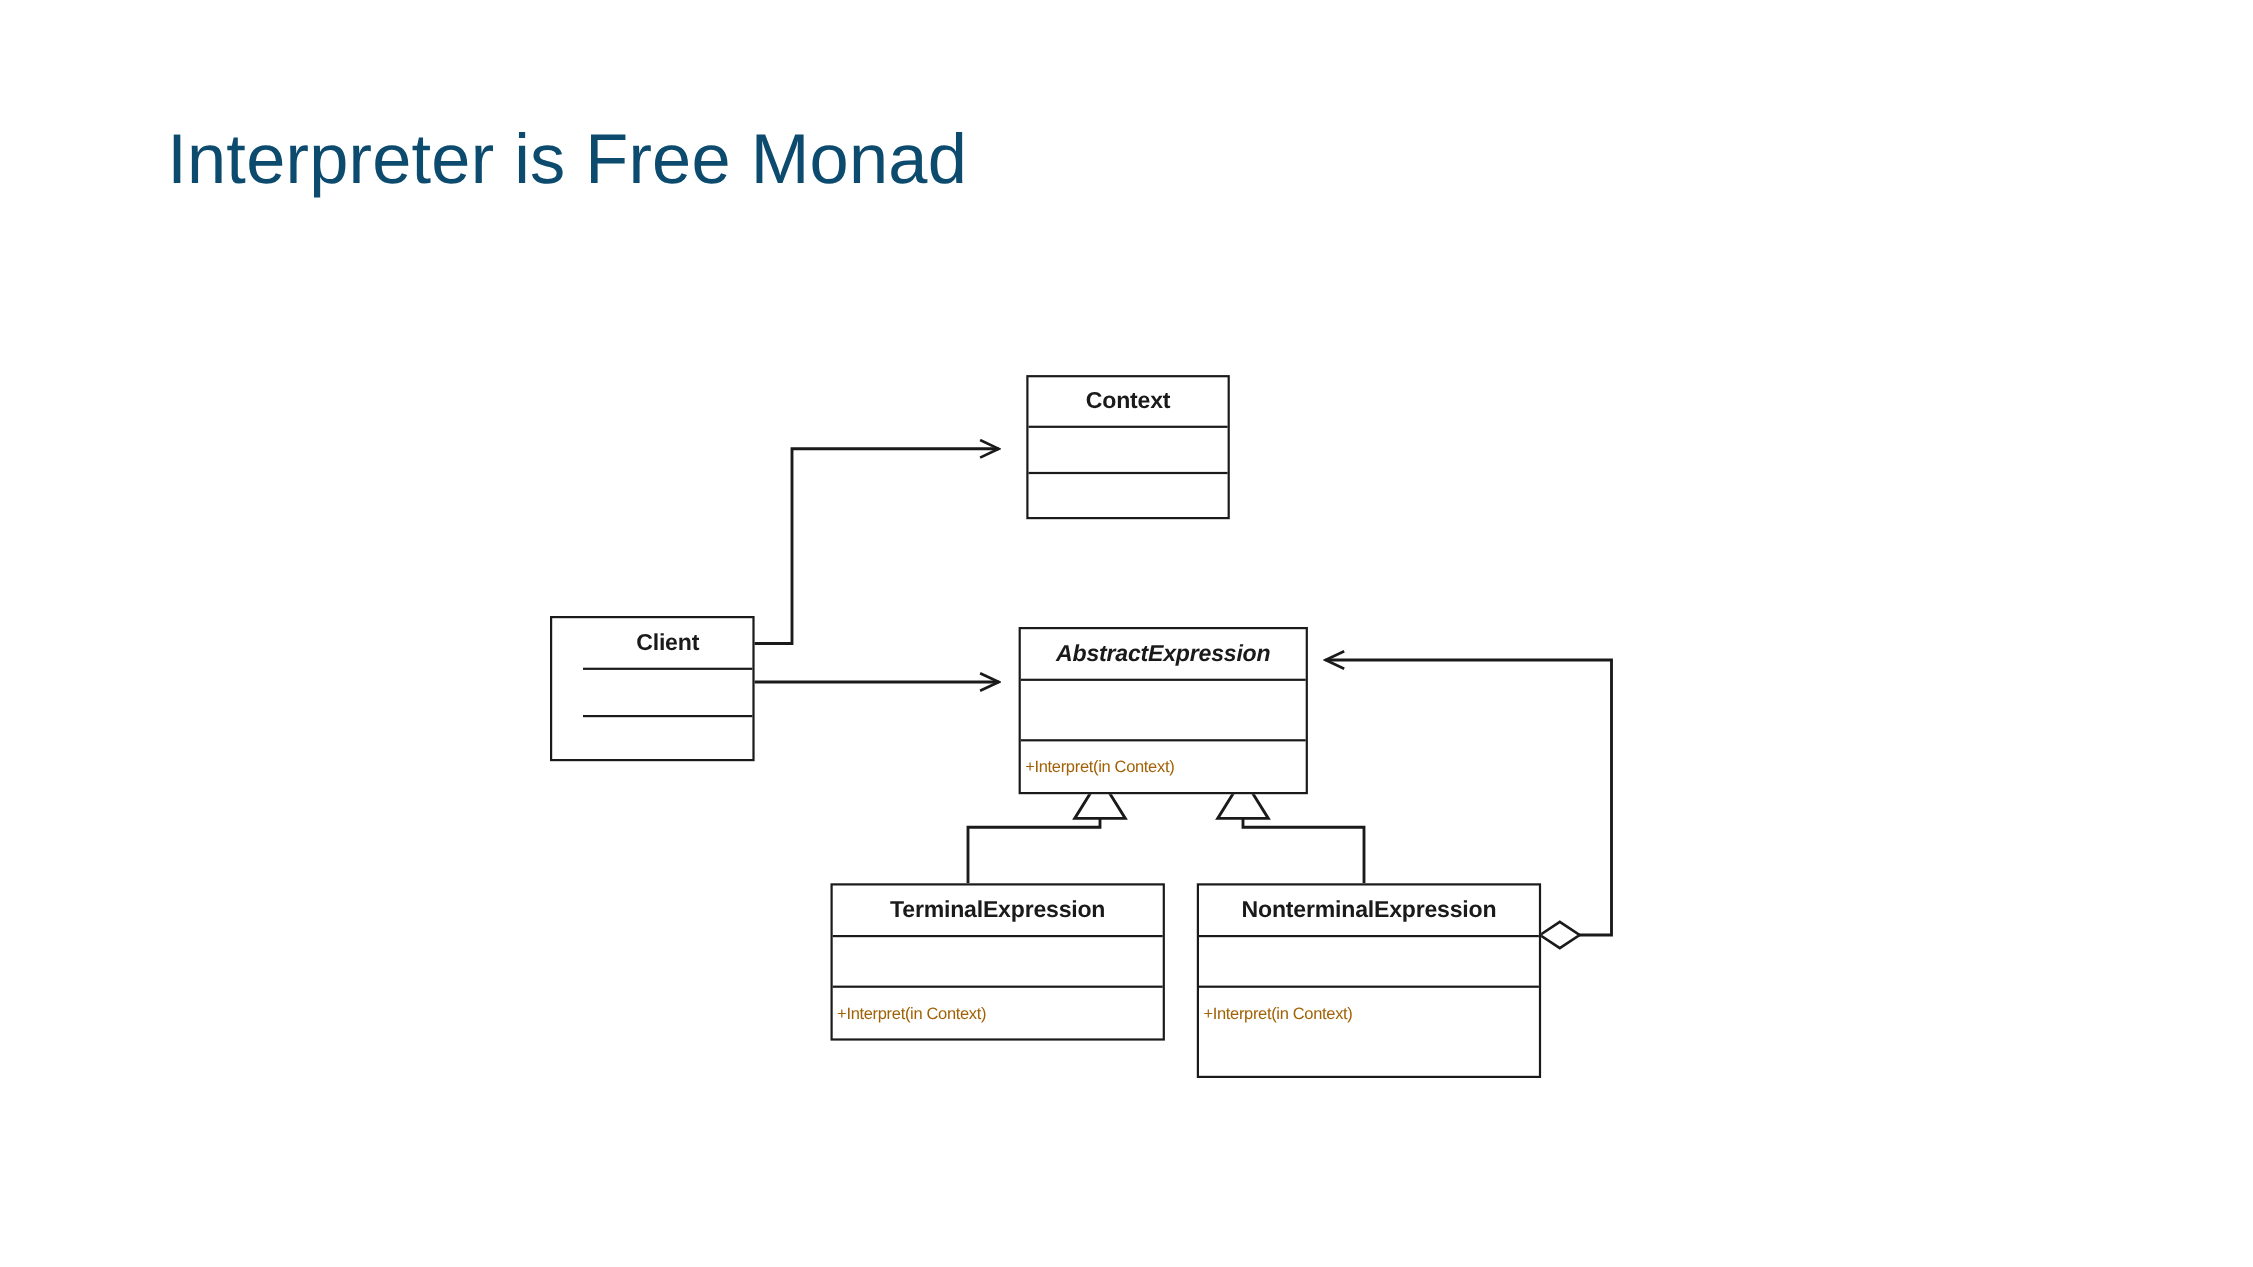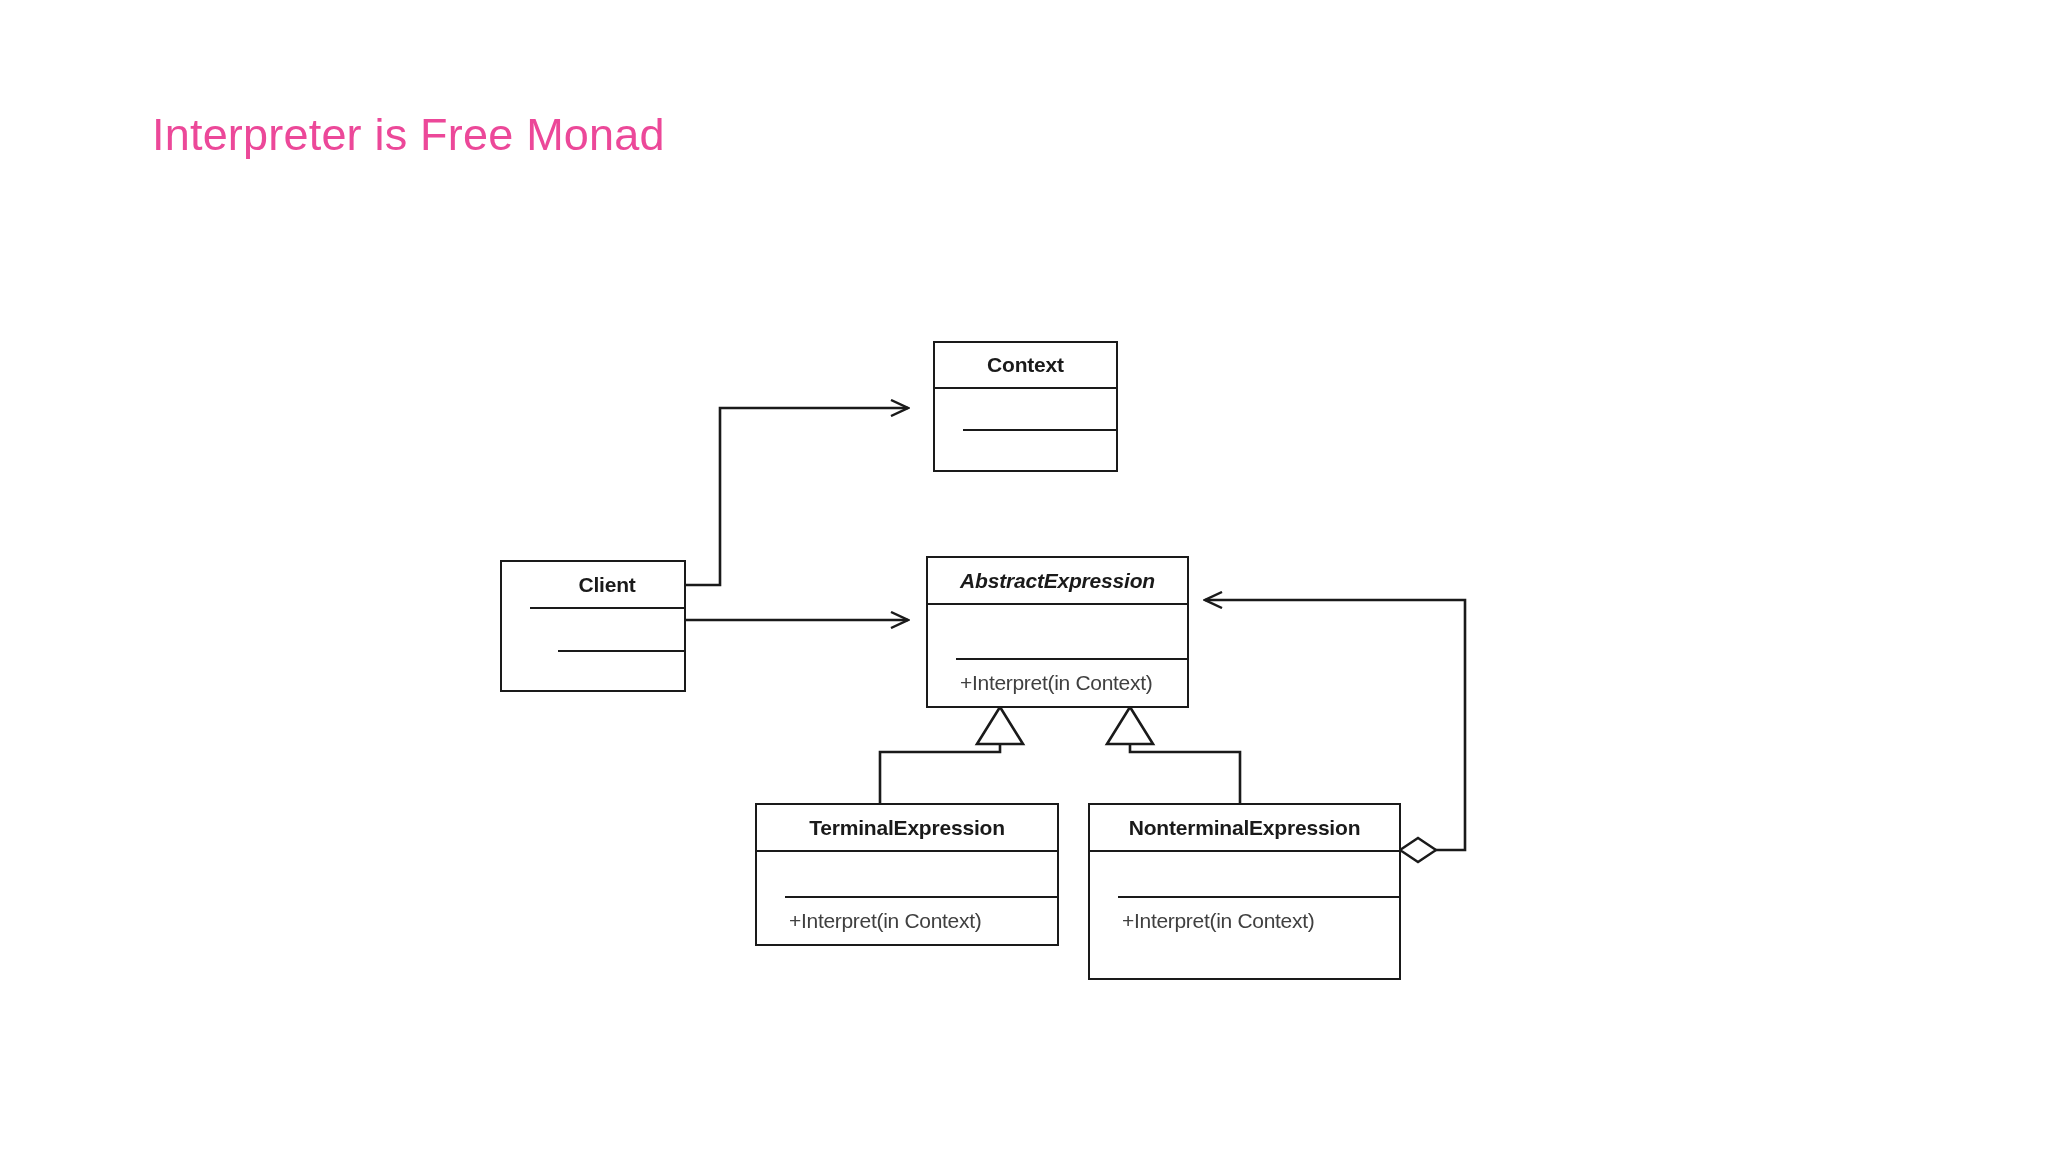--- a/index.html
+++ b/index.html
@@ -14,23 +14,23 @@
     overflow: hidden;
     font-family: "Liberation Sans", sans-serif;
   }
 
   
   #slide-title {
     position: absolute;
     left: 152px;
     top: 112px;
     font-family: "Liberation Sans", sans-serif;
-    font-size: 45px;
+    font-size: 64px;
     font-weight: 400;
-    color: #ec4899;
+    color: #0c4a6e;
     letter-spacing: 0.2px;
     white-space: nowrap;
     line-height: 1.0;
   }
 
   
   #uml-canvas {
     position: absolute;
     left: 0;
     top: 0;
@@ -63,26 +63,25 @@
     color: #1a1a1a;
     letter-spacing: -0.2px;
   }
   .uml-name.abstract {
     font-style: italic;
   }
   .uml-attrs {
     
   }
   .uml-ops {
-    font-size: 21px;
-    color: #404040;
+    font-size: 15px;
+    color: #a16207;
     padding-left: 4px;
     letter-spacing: -0.3px;
     white-space: nowrap;
-    margin-left: 28px;
   }
 
   
   .uml-class::after {
     content: "";
     position: absolute;
     left: 3px;
     right: -3px;
     top: 3px;
     bottom: -3px;
@@ -150,21 +149,21 @@
     <div class="uml-compartment uml-attrs" style="height:42px;"></div>
     <div class="uml-compartment uml-ops" style="height:41px;"></div>
   </div>
 
   <div class="uml-class" id="box-client" style="left:500px; top:560px; width:186px; height:132px;padding-left:28px;">
     <div class="uml-compartment uml-name" style="height:45px;">Client</div>
     <div class="uml-compartment uml-attrs" style="height:43px;"></div>
     <div class="uml-compartment uml-ops" style="height:40px;"></div>
   </div>
 
-  <div class="uml-class" id="box-abstract-expression" style="left:926px; top:556px; width:263px; height:152px;">
+  <div class="uml-class" id="box-abstract-expression" style="left:926px; top:570px; width:263px; height:152px;">
     <div class="uml-compartment uml-name abstract" style="height:45px;">AbstractExpression</div>
     <div class="uml-compartment uml-attrs" style="height:55px;"></div>
     <div class="uml-compartment uml-ops" style="height:48px;">+Interpret(in Context)</div>
   </div>
 
   <div class="uml-class" id="box-terminal-expression" style="left:755px; top:803px; width:304px; height:143px;">
     <div class="uml-compartment uml-name" style="height:45px;">TerminalExpression</div>
     <div class="uml-compartment uml-attrs" style="height:46px;"></div>
     <div class="uml-compartment uml-ops" style="height:48px;">+Interpret(in Context)</div>
   </div>

